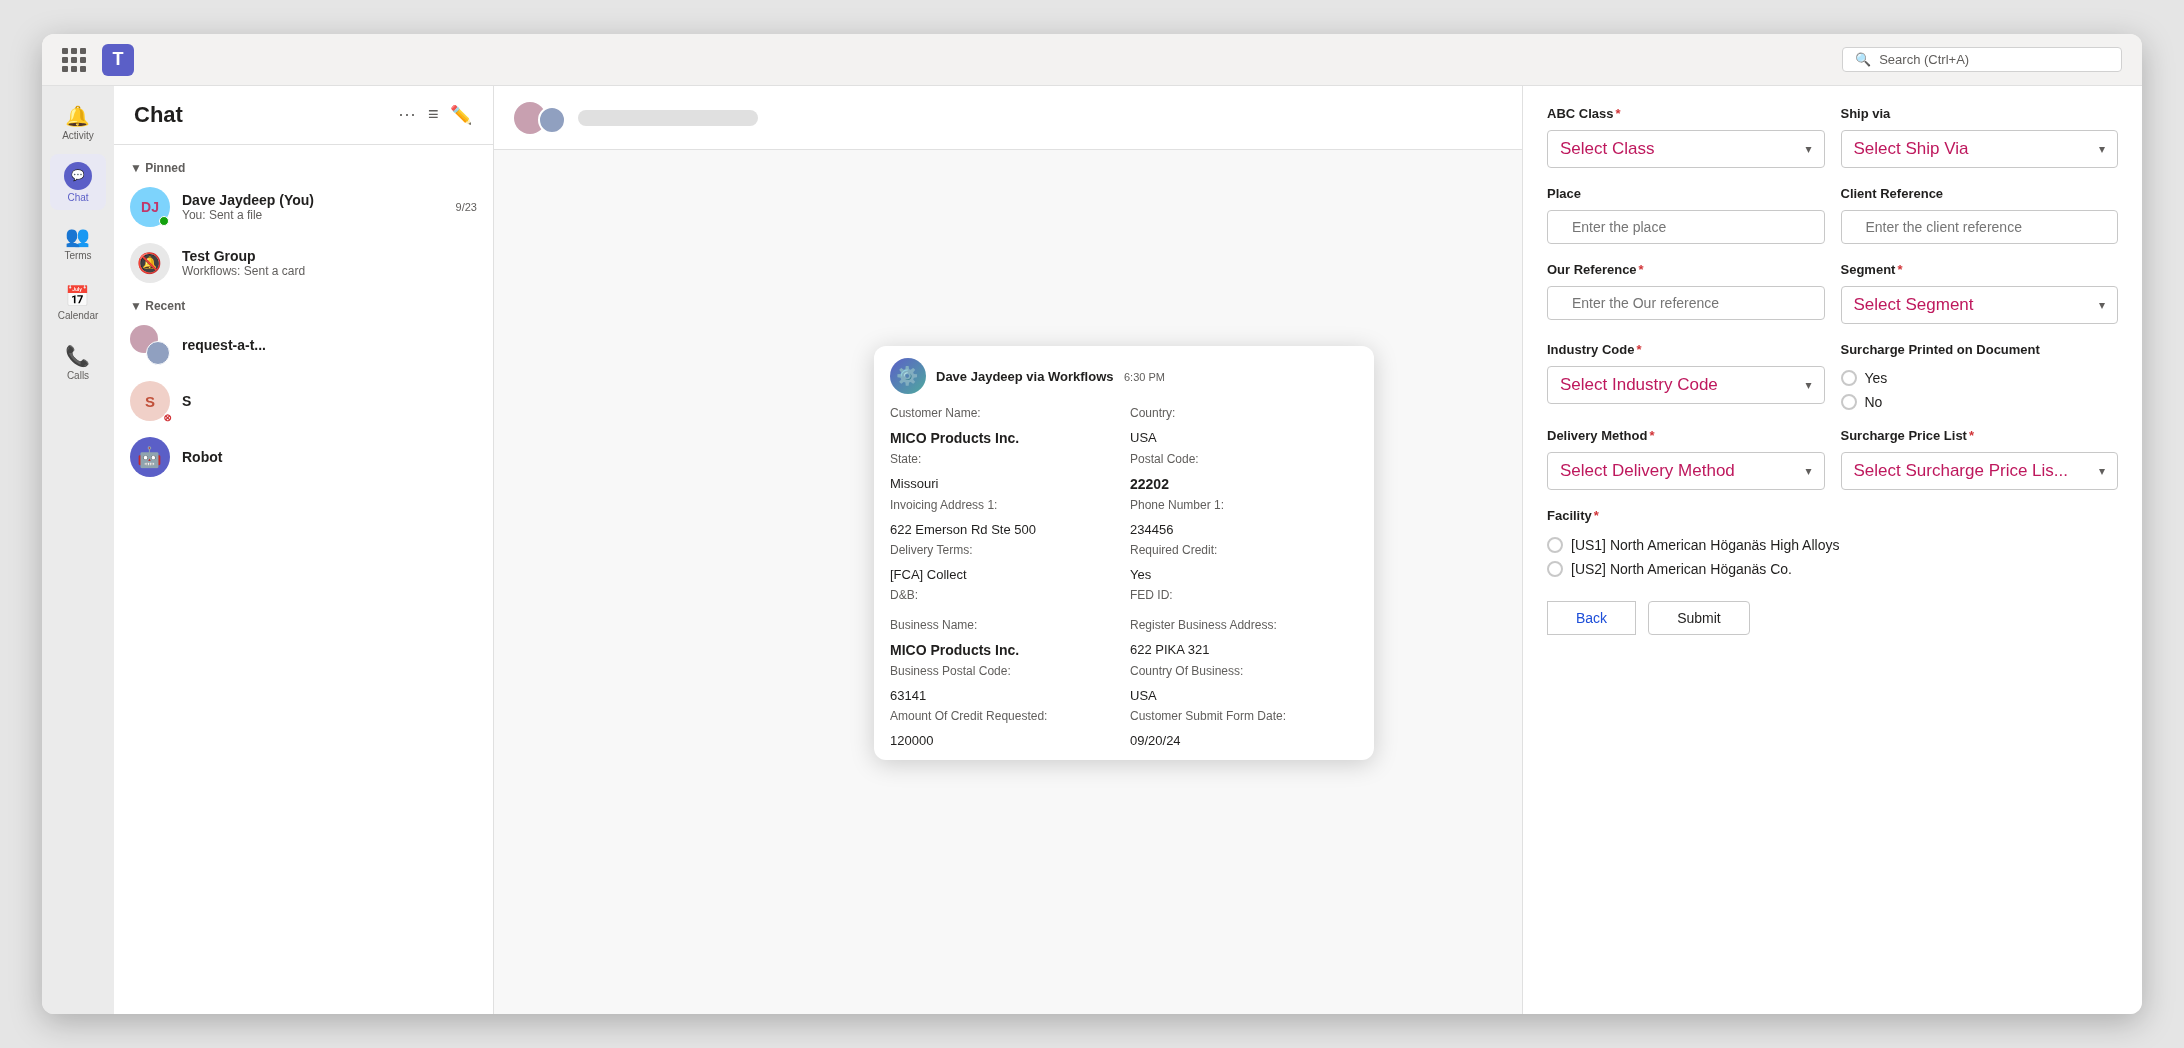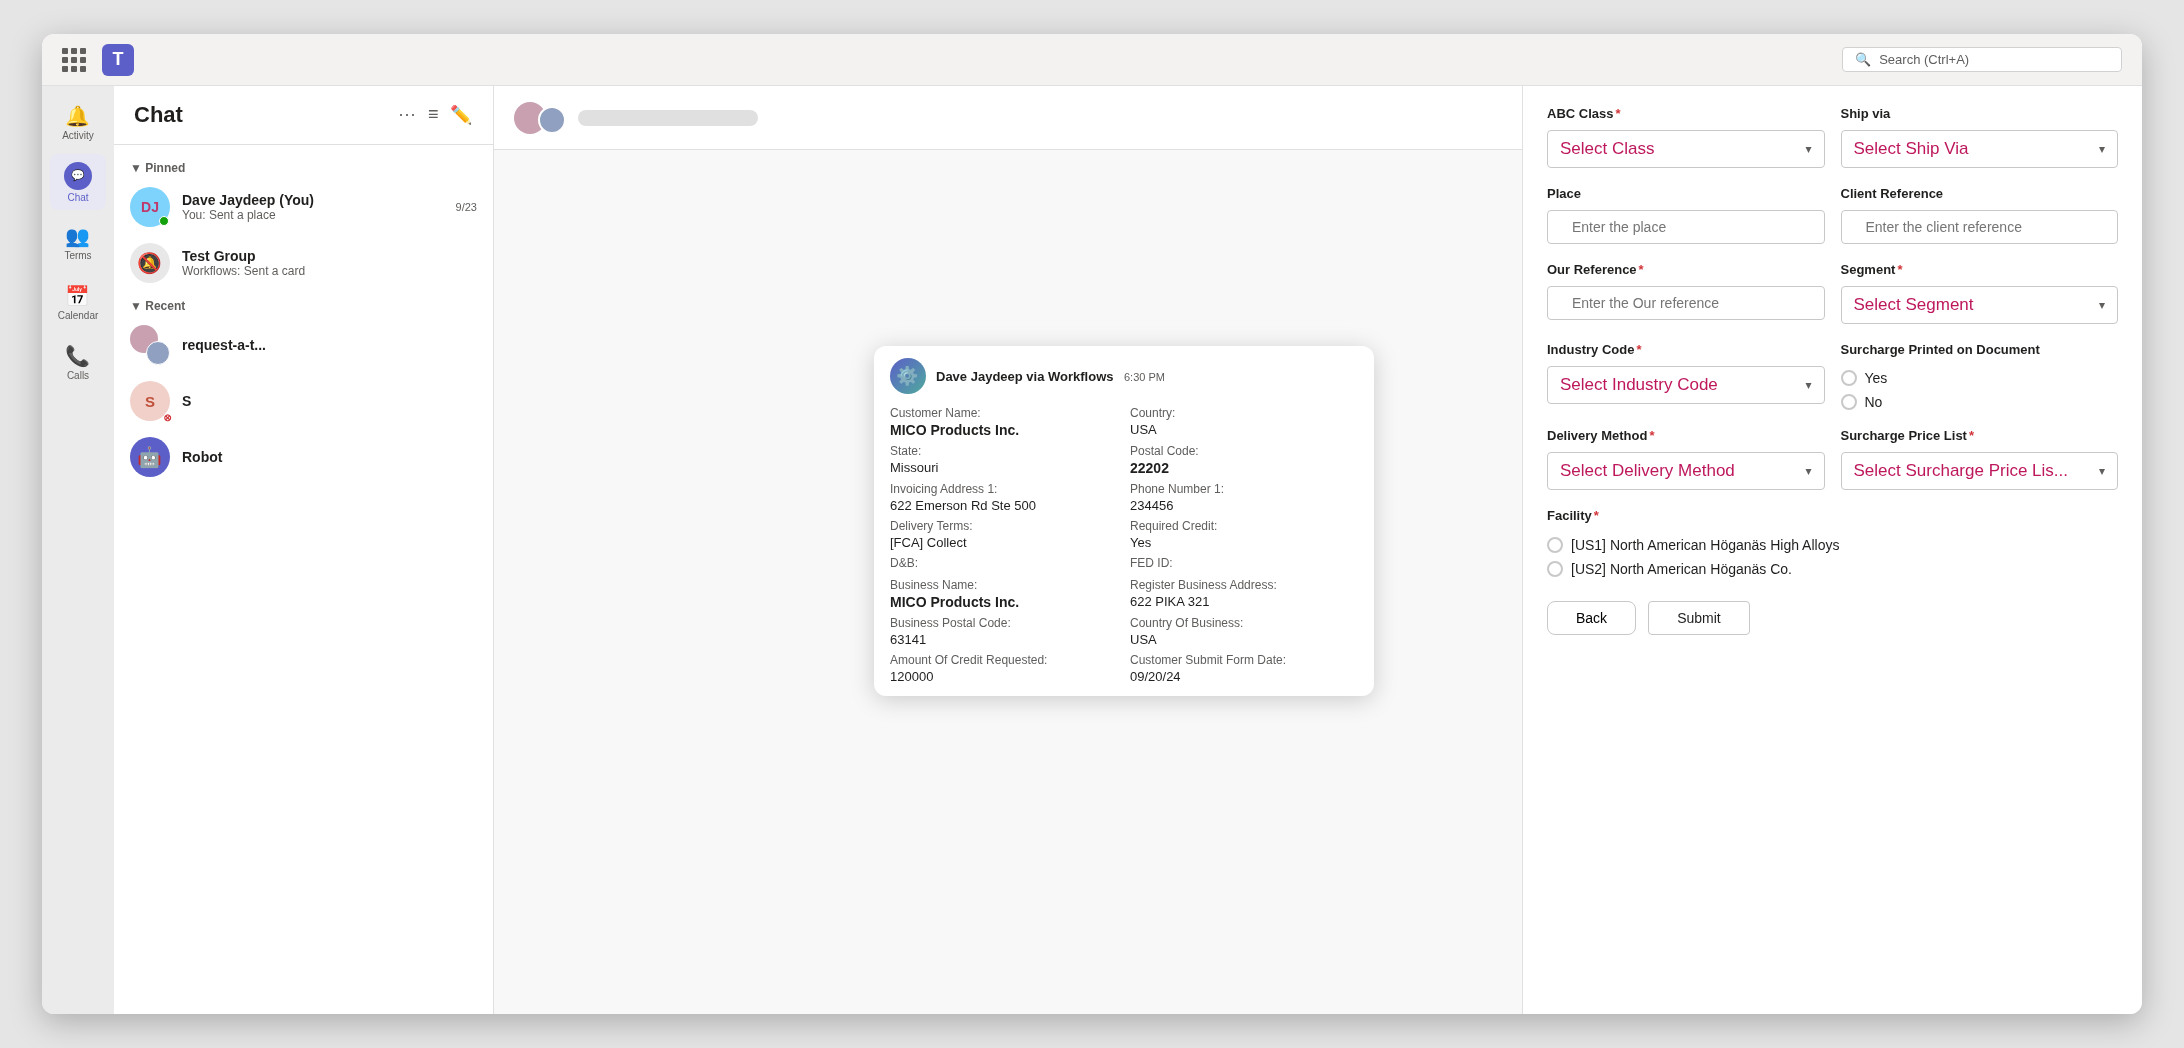--- a/index.html
+++ b/index.html
@@ -350,21 +350,21 @@
       padding: 8px 16px 12px;
     }
     .popup-grid {
       display: grid;
       grid-template-columns: 1fr 1fr;
       gap: 6px 12px;
     }
     .popup-row {
       display: flex;
       flex-direction: column;
-      gap: 2px;
+      gap: 10px;
     }
     .popup-label {
       font-size: 12px;
       color: #605e5c;
     }
     .popup-value {
       font-size: 13px;
       color: #201f1e;
     }
     .popup-value.bold {
@@ -465,25 +465,25 @@
     }
 
     .bottom-buttons {
       display: flex;
       gap: 12px;
       margin-top: 24px;
     }
     .btn-back {
       background: white;
       border: 1px solid #c8c8c8;
-      border-radius: 8px;
+      border-radius: 0;
       padding: 8px 28px;
       font-size: 14px;
       font-weight: 500;
-      color: #000000;
+      color: #1d4ed8;
       cursor: pointer;
     }
     .btn-submit {
       background: white;
       border: 1px solid #c8c8c8;
       border-radius: 4px;
       padding: 8px 28px;
       font-size: 14px;
       font-weight: 500;
       color: #201f1e;
@@ -589,21 +589,21 @@
       <div class="chat-list">
         <div class="chat-section-label">▼ Pinned</div>
 
         <div class="chat-item">
           <div class="chat-avatar dj">
             DJ
             <div class="online-dot"></div>
           </div>
           <div class="chat-info">
             <div class="chat-name">Dave Jaydeep (You)</div>
-            <div class="chat-preview">You: Sent a place</div>
+            <div class="chat-preview">You: Sent a file</div>
           </div>
           <div class="chat-time">9/23</div>
         </div>
 
         <div class="chat-item">
           <div class="chat-avatar tg" style="background:#e8e8e8; color:#666;">
             🔕
           </div>
           <div class="chat-info">
             <div class="chat-name">Test Group</div>

